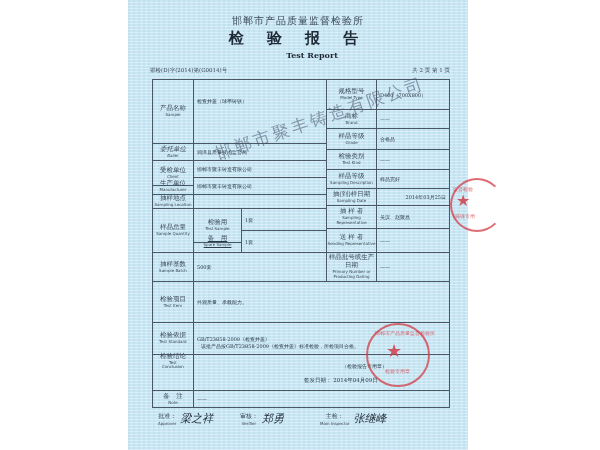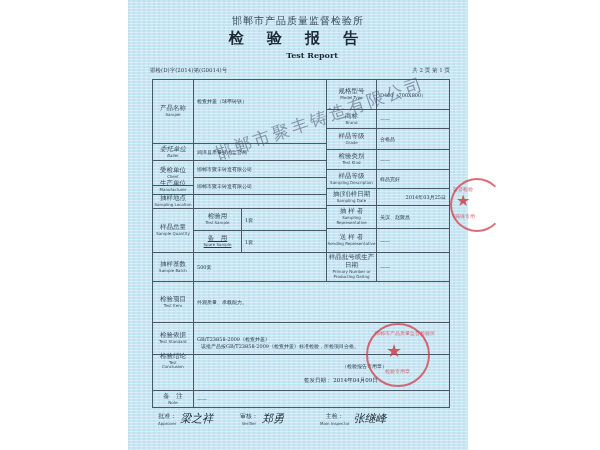--- a/index.html
+++ b/index.html
@@ -117,21 +117,21 @@
     <div class="cell lbl" style="left:174px;top:109px;width:50px;height:17px;text-align:center;">
       <span class="cn">抽(到)样日期</span>
       <span class="en">Sampling Date</span>
     </div>
     <div class="cell val noright" style="left:224px;top:109px;width:72px;height:17px;justify-content:flex-end;padding-right:3px;">2014年03月25日</div>
 
     <div class="cell lbl" style="left:0;top:129px;width:41px;height:44px;">
       <span class="cn">样品总量</span>
       <span class="en">Sample Quantity</span>
     </div>
-    <div class="cell lbl" style="left:41px;top:129px;width:48px;height:22px;">
+    <div class="cell lbl" style="left:41px;top:129px;width:48px;height:34px;">
       <span class="cn">检验用</span>
       <span class="en">Test Sample</span>
     </div>
     <div class="cell val" style="left:89px;top:129px;width:85px;height:22px;">1套</div>
     <div class="cell lbl" style="left:41px;top:151px;width:48px;height:22px;text-decoration:underline;">
       <span class="cn">备　用</span>
       <span class="en">Spare Sample</span>
     </div>
     <div class="cell val" style="left:89px;top:151px;width:85px;height:22px;">1套</div>
 

